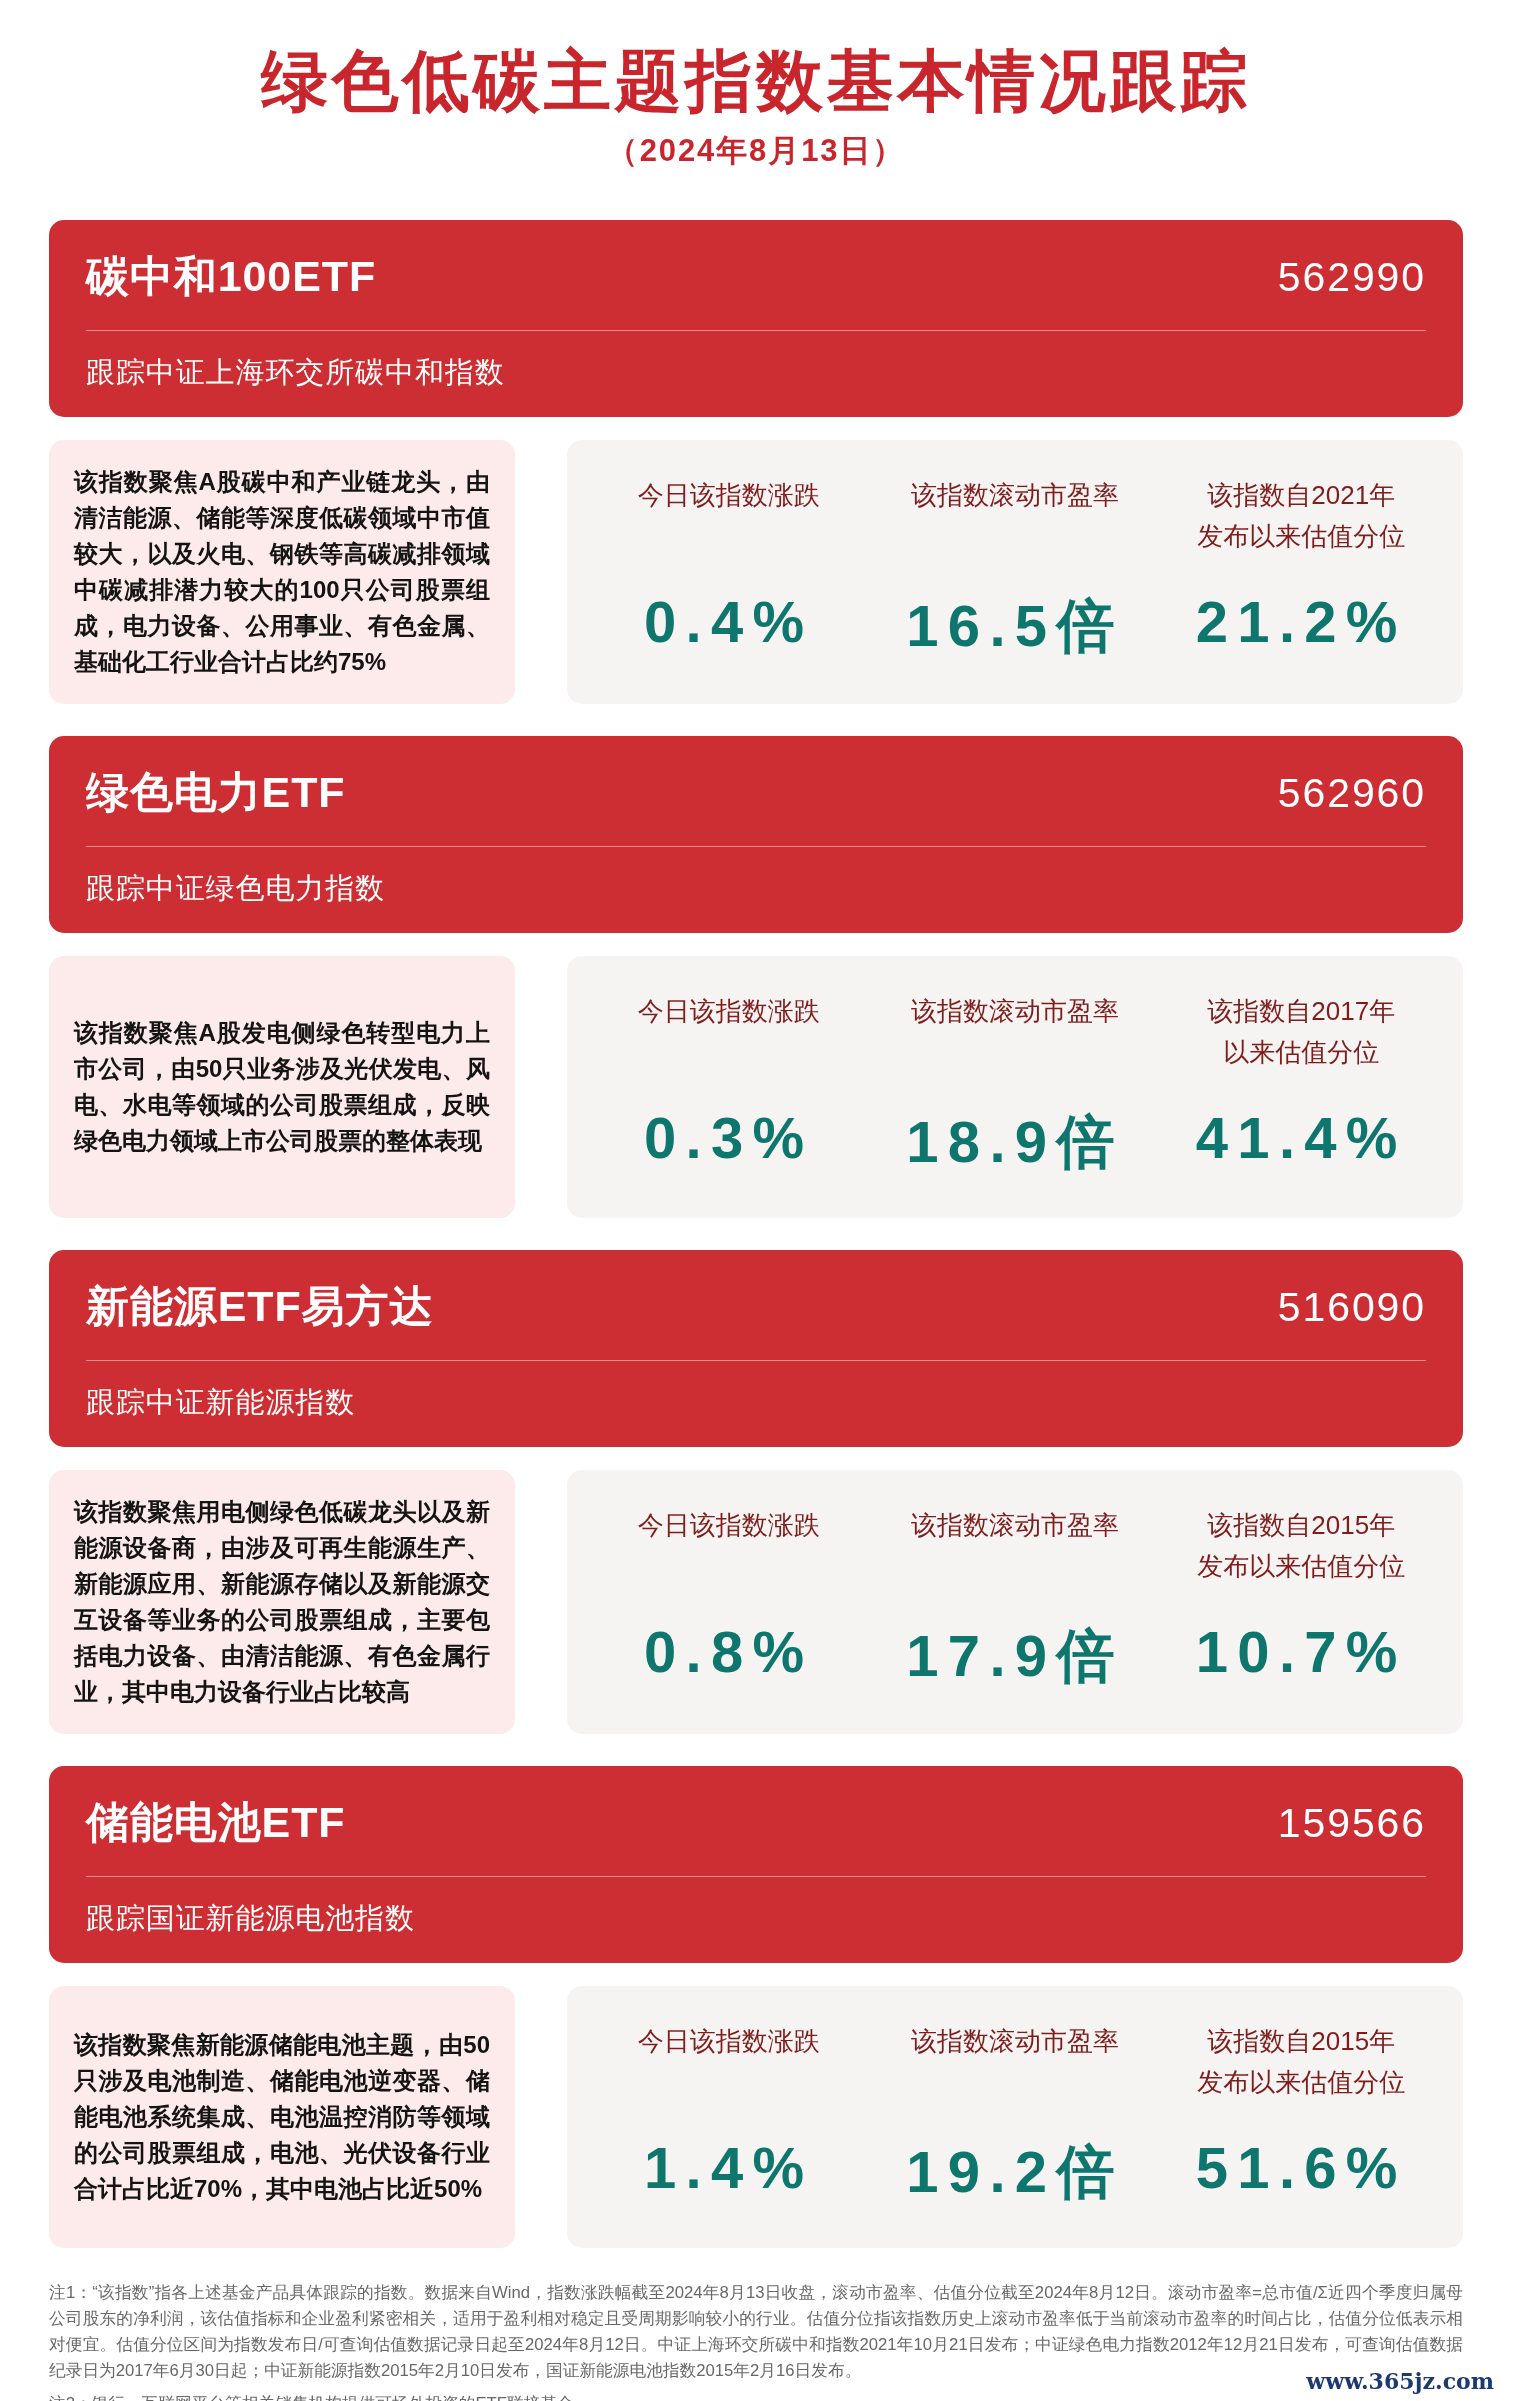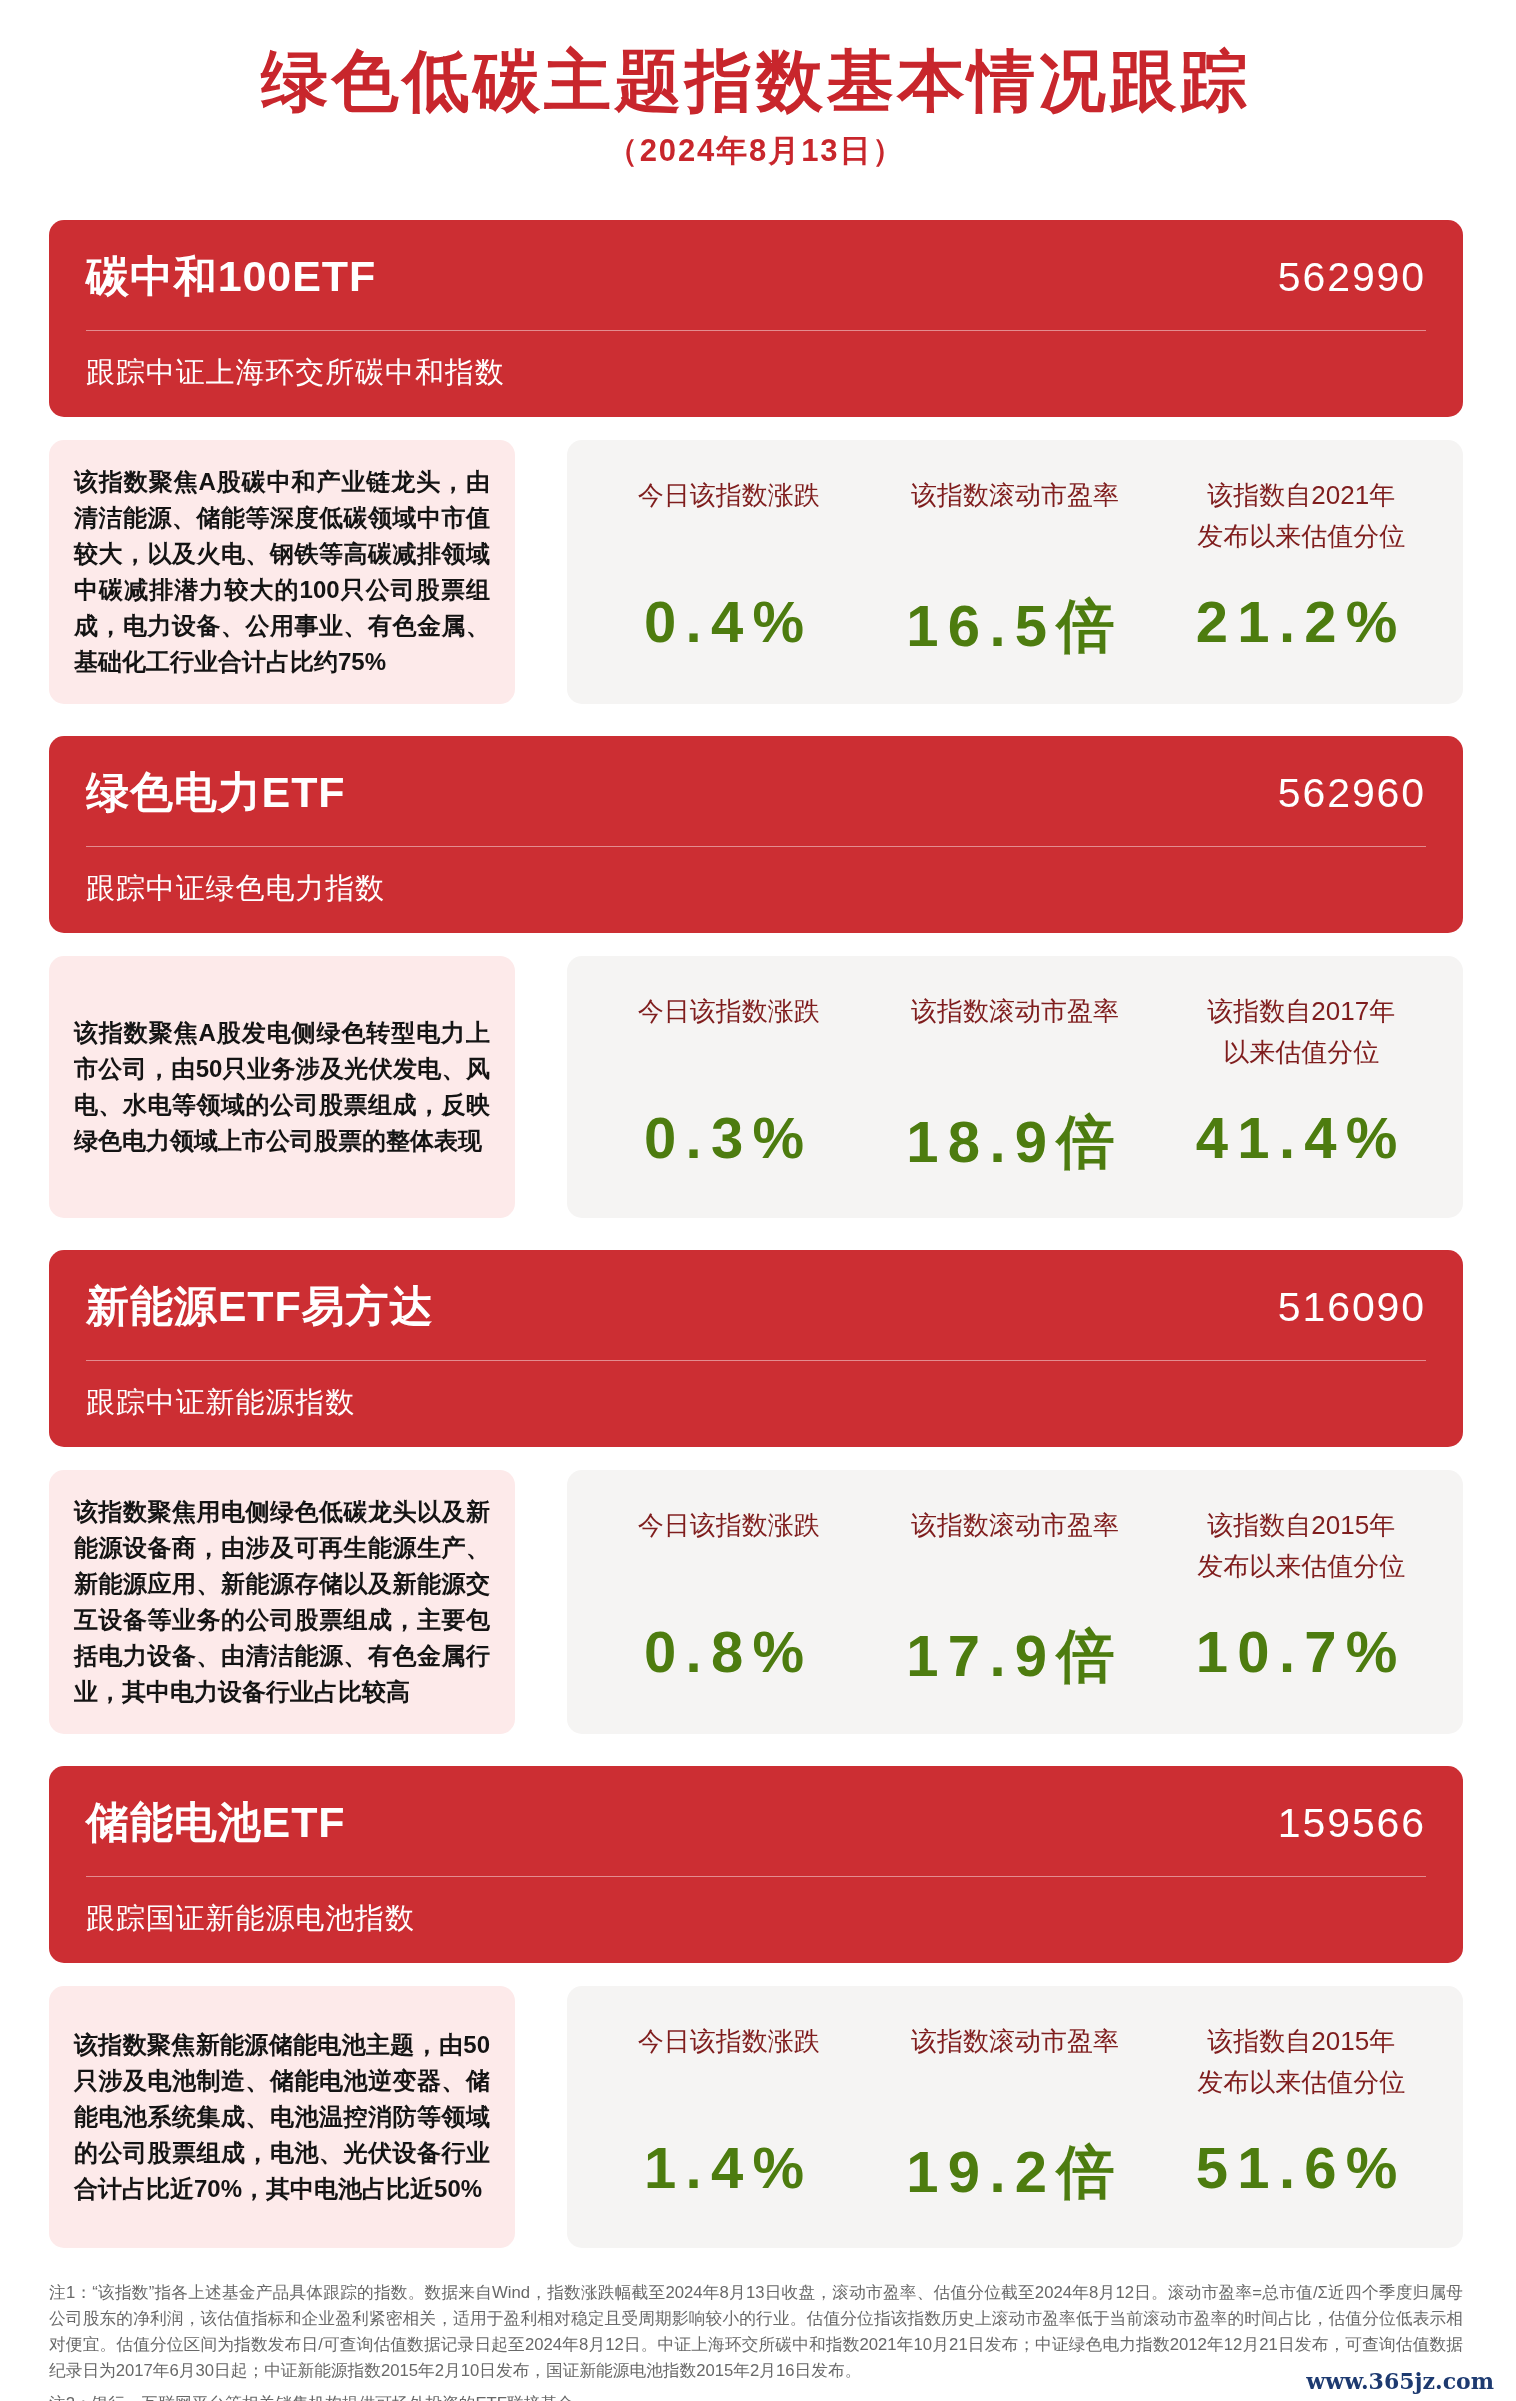--- a/index.html
+++ b/index.html
@@ -103,21 +103,21 @@
   }
   .stat-label {
     height: 89px;
     color: #7f1d1d;
     font-size: 26px;
     font-weight: 400;
     line-height: 41px;
   }
   .stat-value {
     margin-top: 24px;
-    color: #4d7c0f;
+    color: #0f766e;
     font-size: 58px;
     font-weight: bold;
     letter-spacing: 9.3px;
   }
   
   .notes { margin-top: 5.6px; }
   .note {
     color: #686868;
     font-size: 16.7px;
     line-height: 26px;

